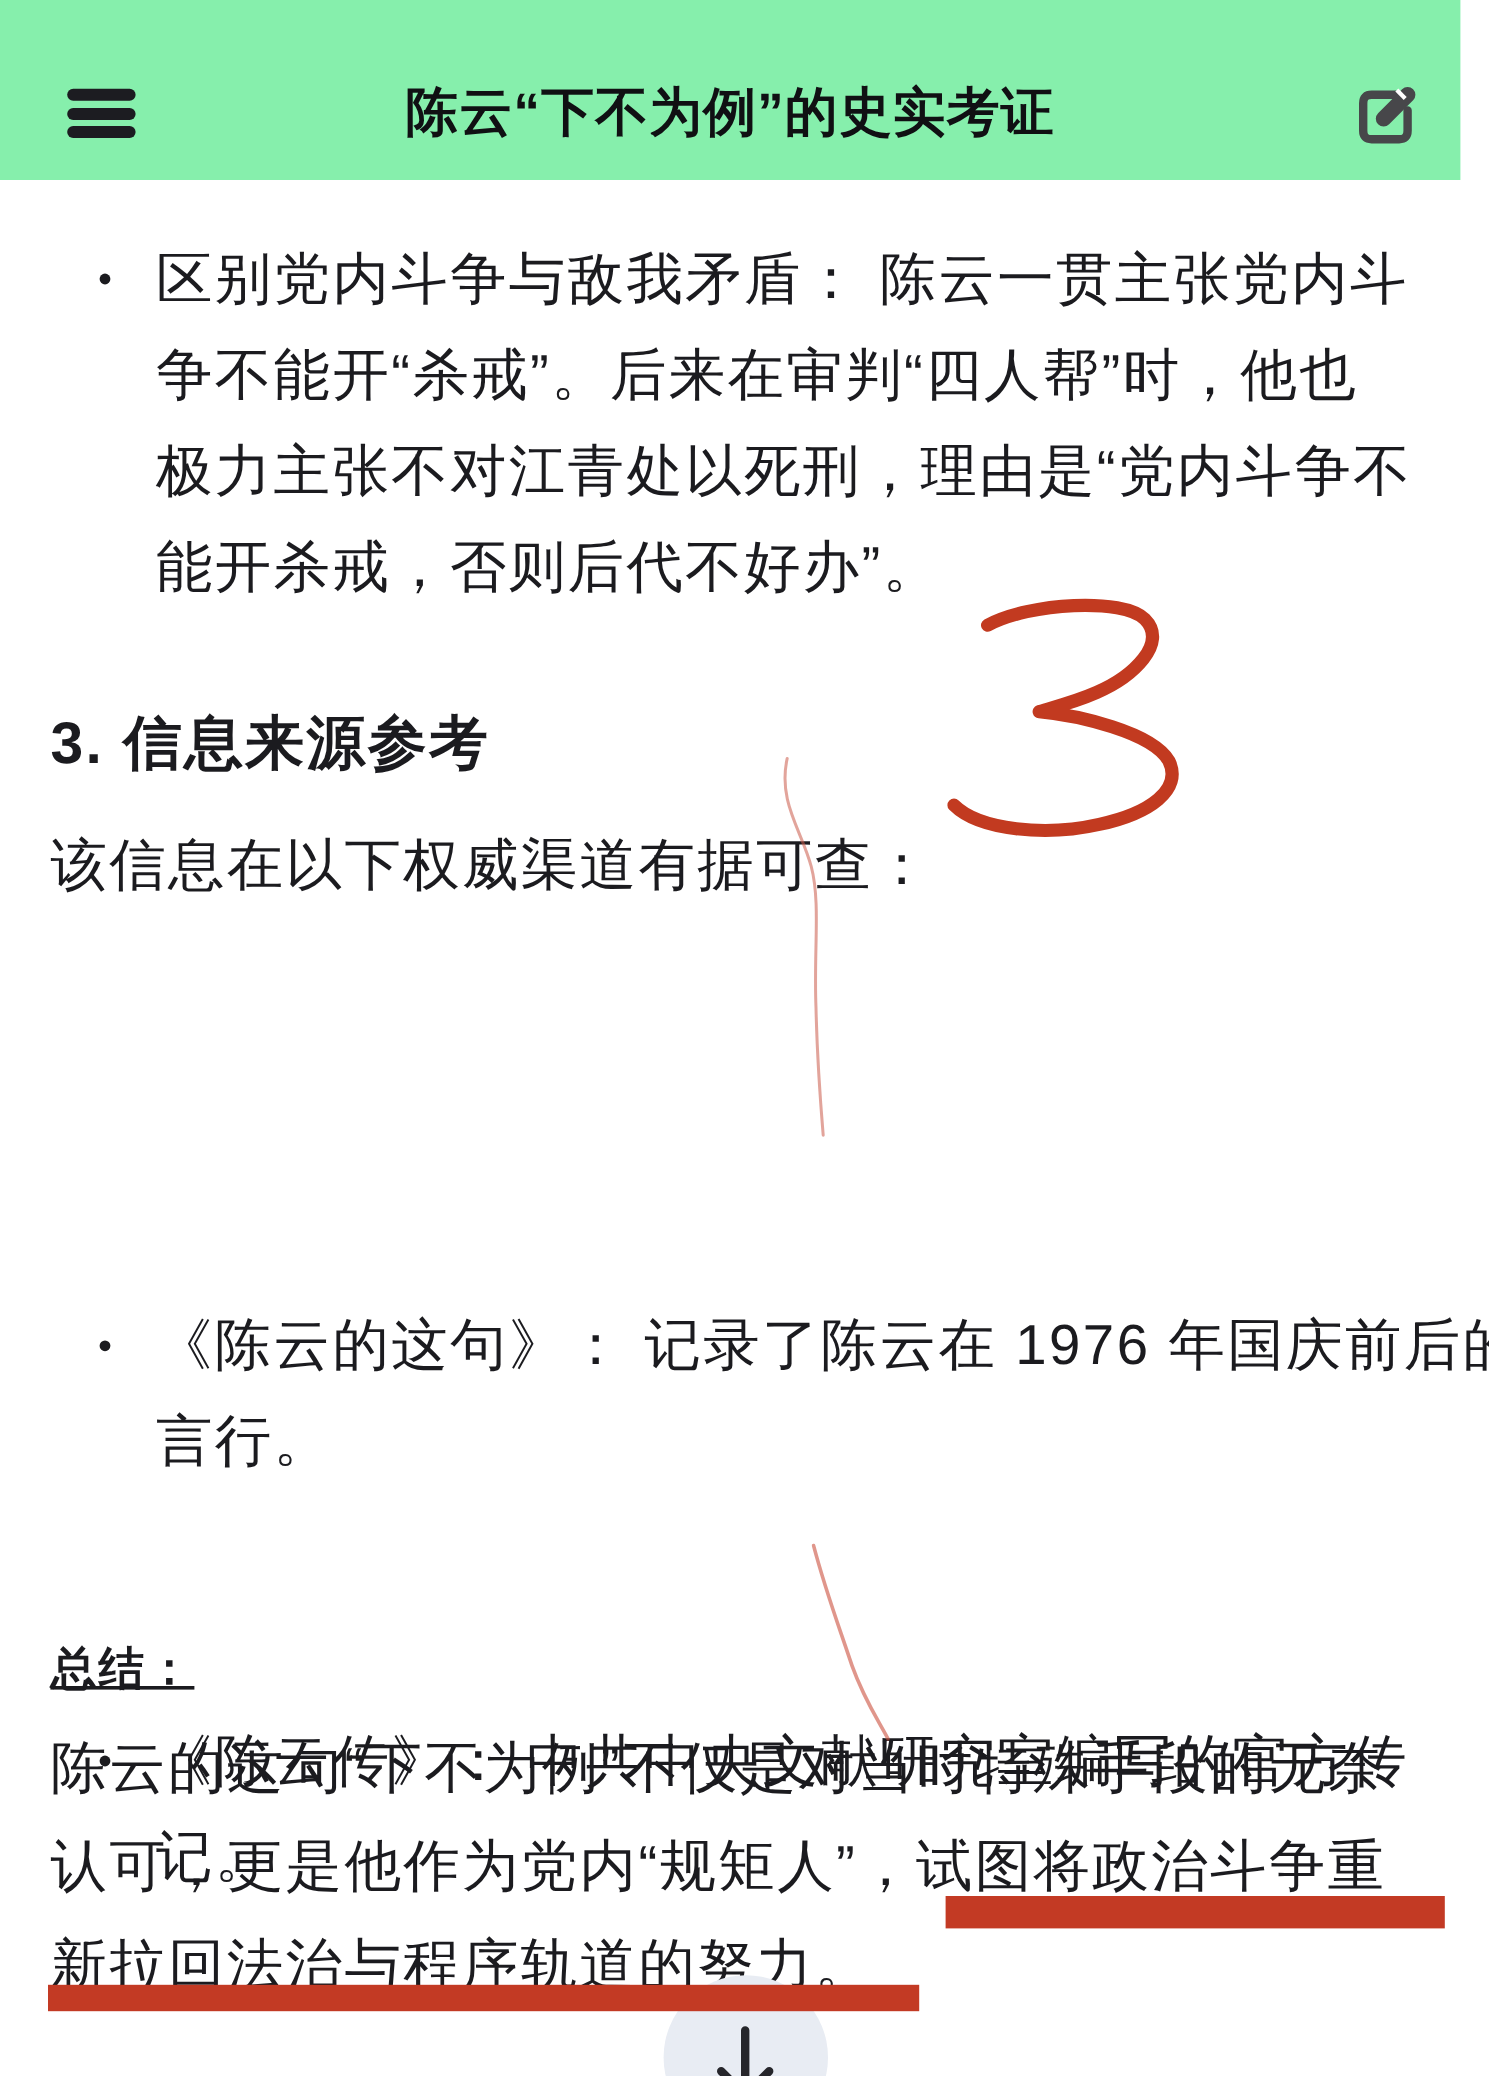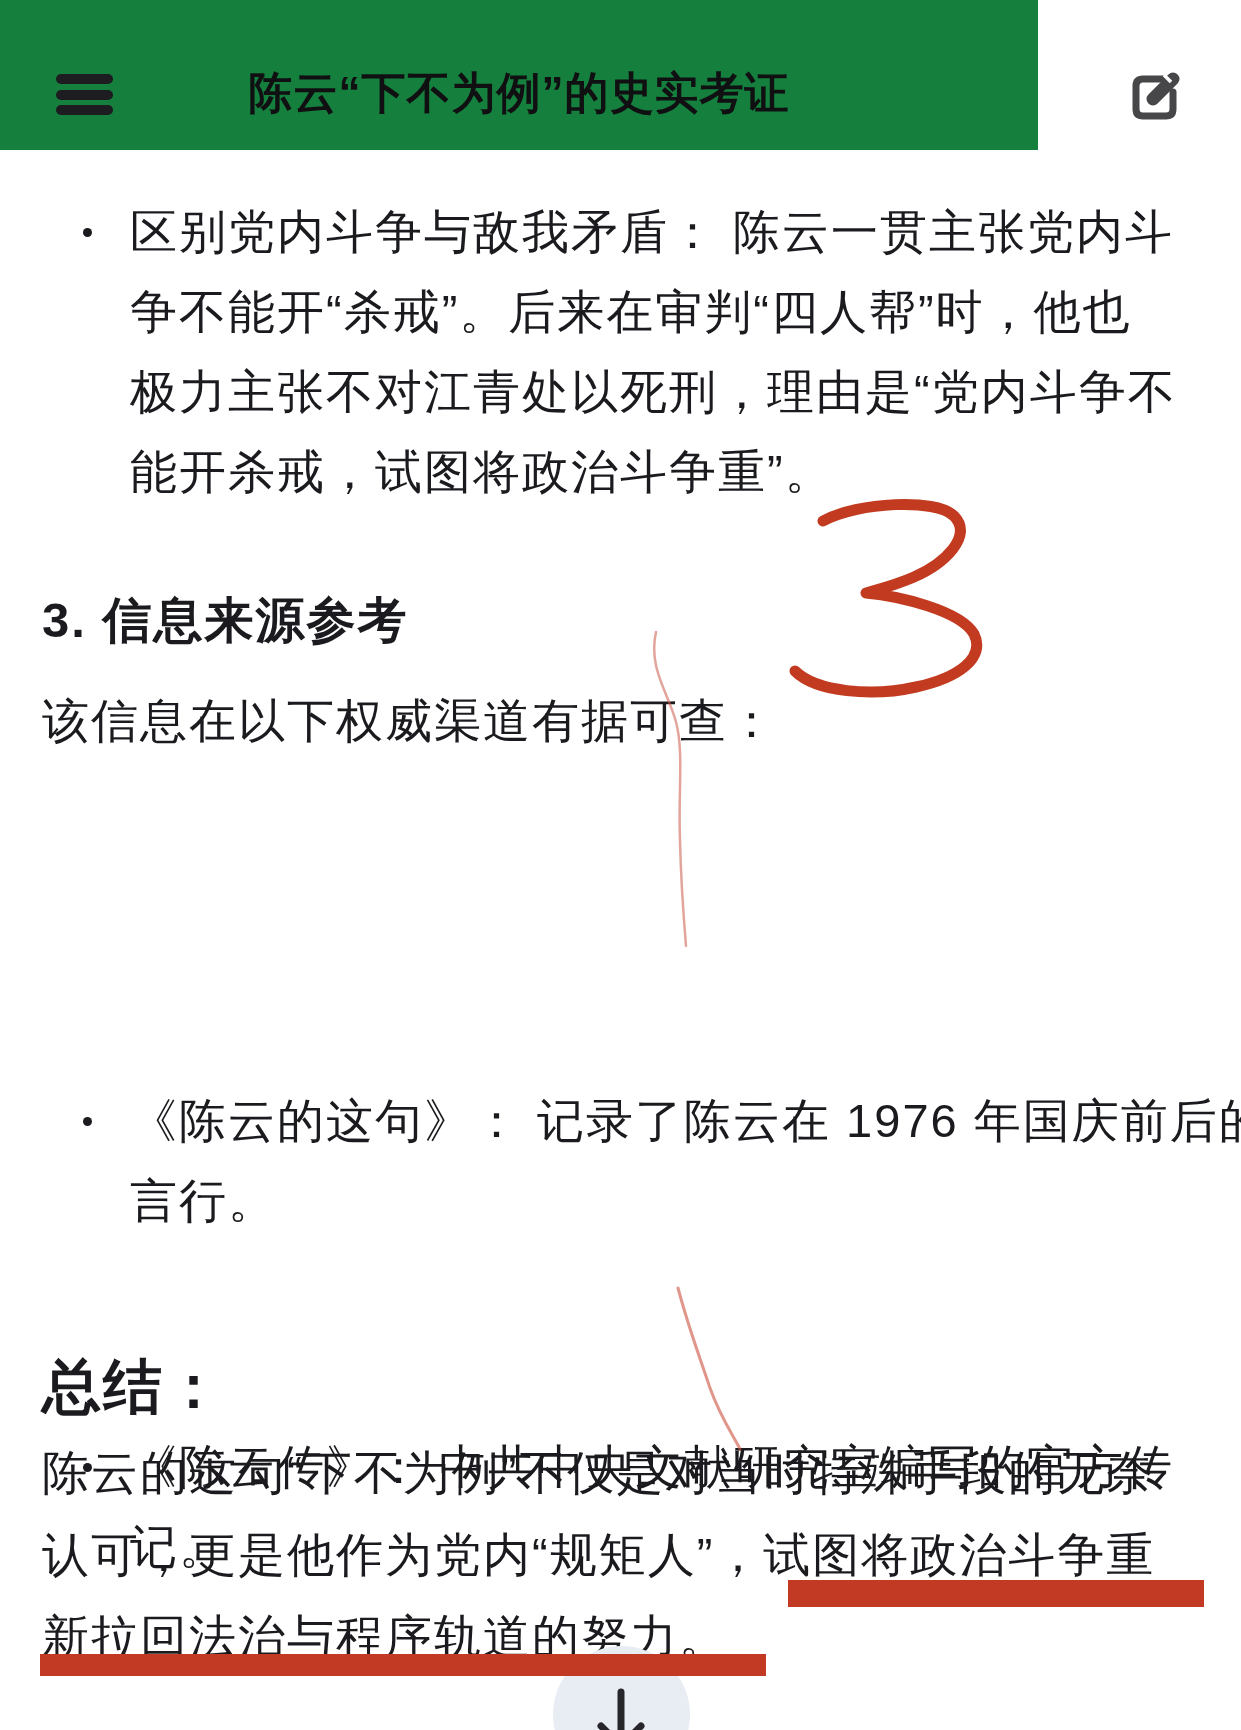--- a/index.html
+++ b/index.html
@@ -2,38 +2,38 @@
 <html><head>
 <meta charset="utf-8">
 <style>
   html,body { margin:0; padding:0; background:#ffffff; }
   .page {
     position:relative; width:1241px; height:1730px; overflow:hidden;
     background:#ffffff; color:#1b1b1f;
     font-family:"Liberation Sans", sans-serif;
   }
   
-  .topbar { position:absolute; left:0; top:0; width:1038px; height:150px; background:#15803d; }
+  .topbar { position:absolute; left:0; top:0; width:1205px; height:150px; background:#86efac;padding-left:12px; }
   .menu-btn { position:absolute; left:56px; top:74px; width:57px; height:41px;
     display:flex; flex-direction:column; justify-content:space-between; cursor:pointer; }
   .menu-btn i { display:block; height:10px; border-radius:5px; background:#1c1c21; }
   .page-title { position:absolute; left:120px; right:120px; top:64px; text-align:center;
     font-size:44px; font-weight:bold; letter-spacing:1px; color:#101013; white-space:nowrap; }
   .edit-btn { position:absolute; left:1126px; top:62px; width:62px; height:66px; cursor:pointer; }
   
   .block { position:absolute; left:0; width:1241px; font-size:47px; letter-spacing:2px;
     line-height:80px; white-space:pre-line; color:#1b1b1f; }
   .para  { padding-left:42px; padding-right:8px; }
   .bullet { padding-left:130px; padding-right:8px; position:relative; }
   .bullet::before { content:""; position:absolute; left:83px; top:36px; width:9px; height:9px;
     border-radius:50%; background:#1b1b1f; }
   .lead { font-weight:normal; }
   .h3 { font-size:49px; font-weight:bold; letter-spacing:2px; line-height:60px; padding-left:42px; }
   .summary { line-height:82px; }
-  .sum-lead { font-weight:bold; font-size:59px; }
+  .sum-lead { font-weight:bold; font-size:38px;text-decoration:underline; }
   
   .overlay { position:absolute; left:0; top:0; width:1241px; height:1730px;
     pointer-events:none; z-index:5; }
   
   .scroll-btn { position:absolute; left:553px; top:1646px; width:137px; height:137px;
     border-radius:50%; background:#e8ecf3; z-index:3; cursor:pointer; }
   .scroll-btn svg { position:absolute; left:36px; top:42px; }
 </style>
 </head>
 <body>
@@ -52,21 +52,21 @@
         <path d="M38 17 H17 q-7 0 -7 7 v23 q0 7 7 7 h23 q7 0 7 -7 V30" fill="none" stroke="#47474a" stroke-width="7" stroke-linecap="round" stroke-linejoin="round"></path>
         <line x1="27" y1="37" x2="47" y2="17" stroke="#47474a" stroke-width="13" stroke-linecap="round"></line>
         <line x1="38" y1="13" x2="45" y2="20" stroke="#ffffff" stroke-width="3.5"></line>
       </svg>
     </div>
   </div>
 
   <div class="block bullet" style="top:192px"><span class="lead">区别党内斗争与敌我矛盾：</span><span> 陈云一贯主张党内斗
 争不能开“杀戒”。后来在审判“四人帮”时，他也
 极力主张不对江青处以死刑，理由是“党内斗争不
-能开杀戒，试图将政治斗争重”。</span></div>
+能开杀戒，否则后代不好办”。</span></div>
 
   <div class="block h3" style="top:590px">3. 信息来源参考</div>
 
   <div class="block para" style="top:681px">该信息在以下权威渠道有据可查：</div>
 
   <div class="block bullet" style="top:761px"><span class="lead">《陈云的这句》：</span><span> 记录了陈云在 1976 年国庆前后的
 言行。</span></div>
 
   <div class="block bullet" style="top:947px"><span class="lead">《陈云传》：</span><span> 中共中央文献研究室编写的官方传
 记。</span></div>

